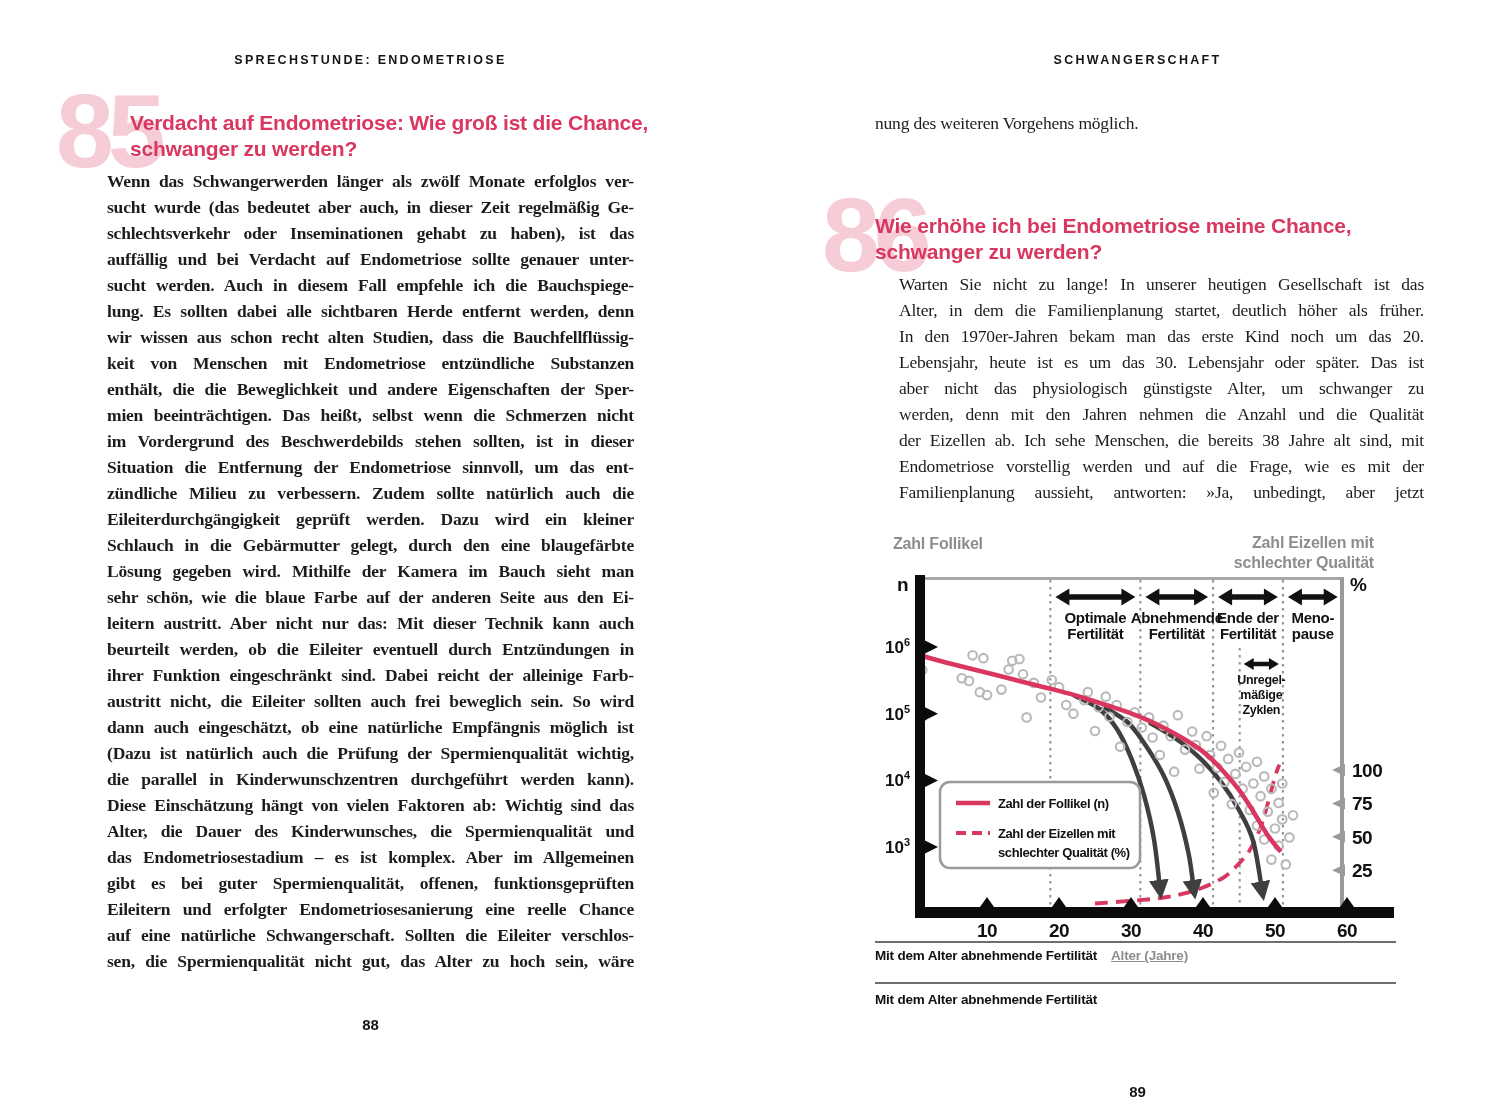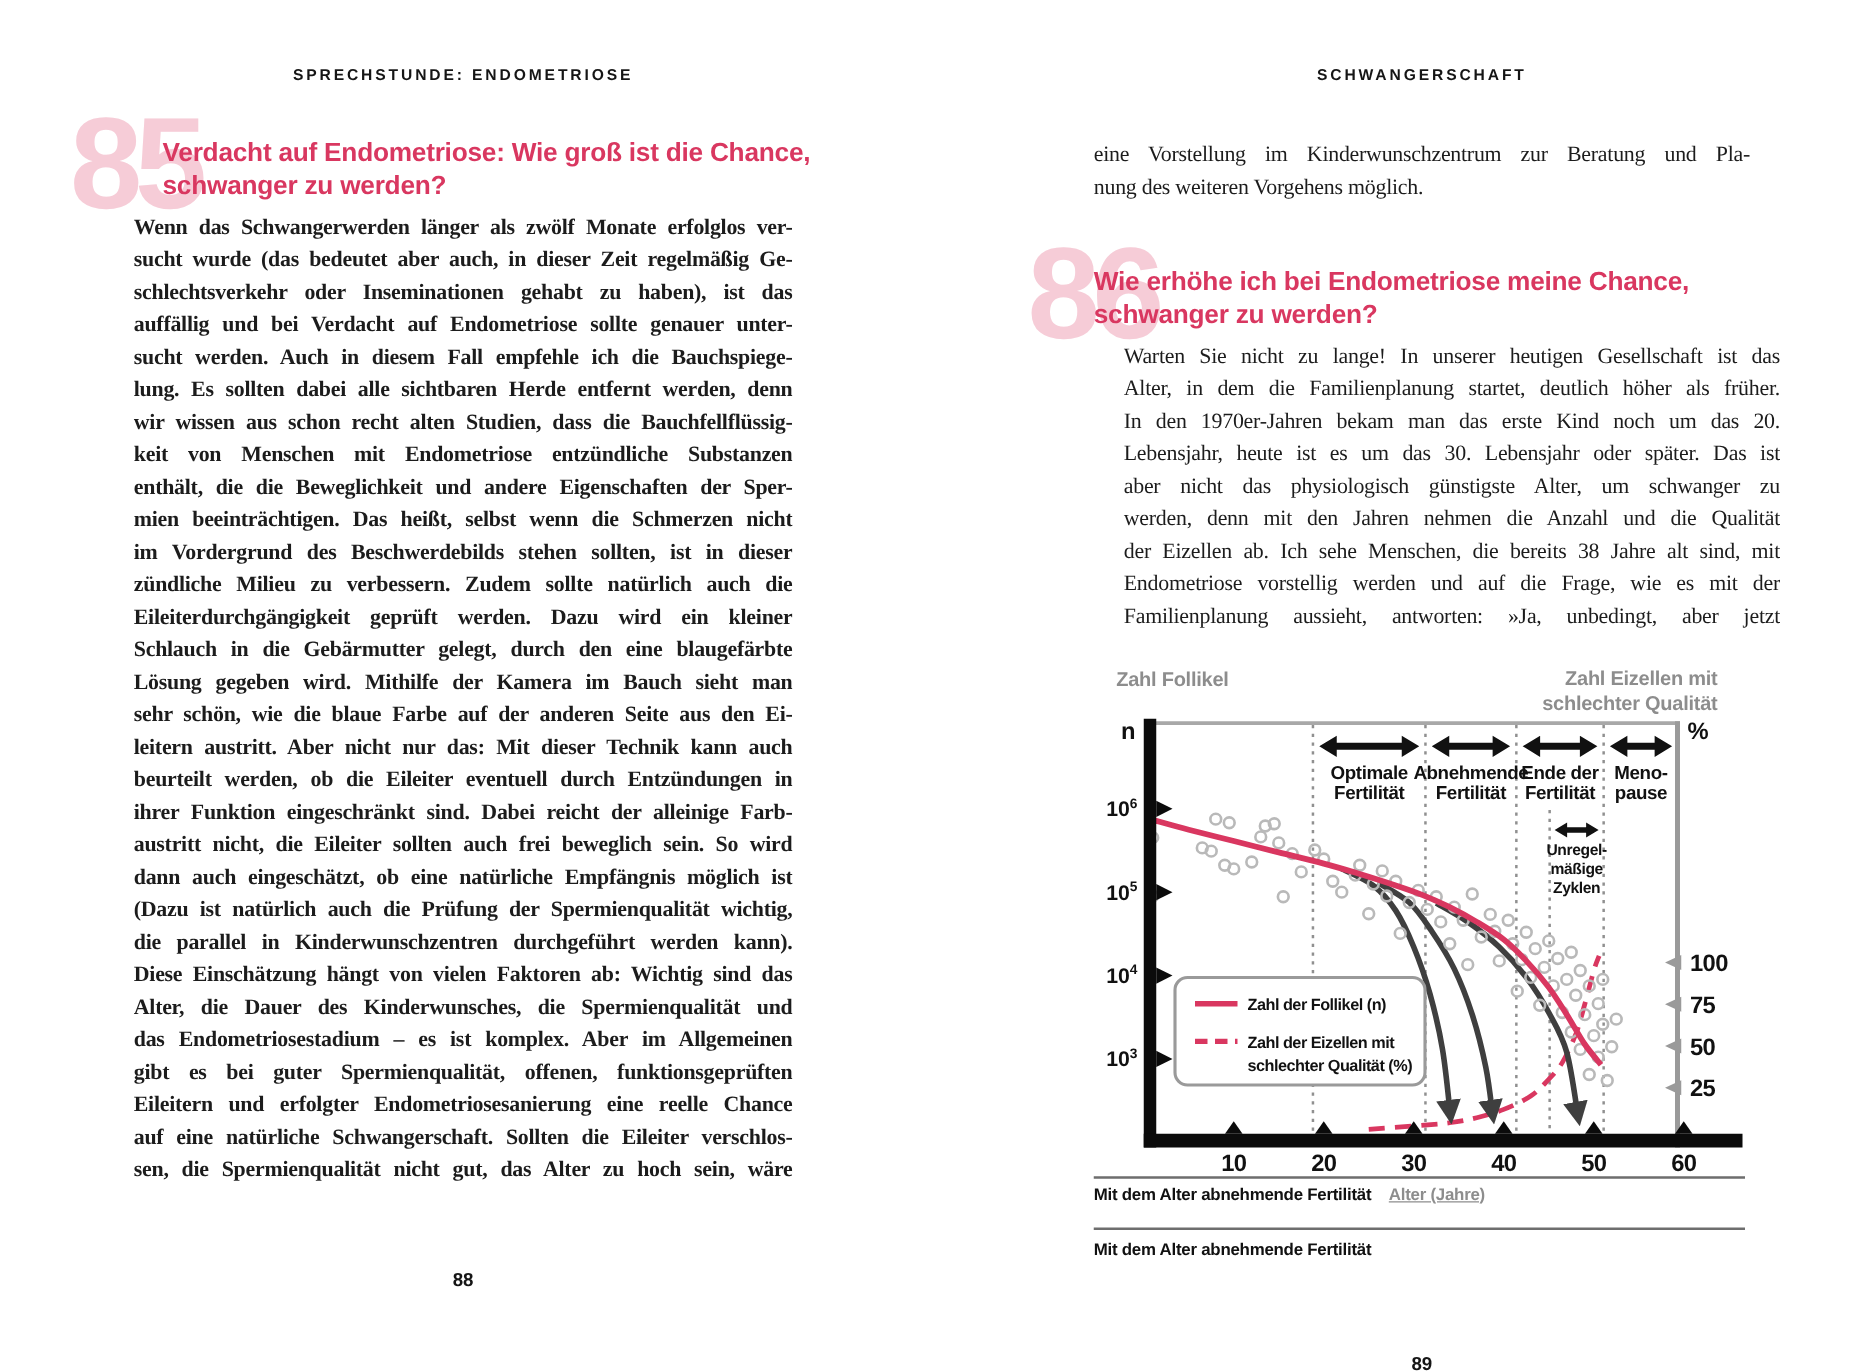--- a/index.html
+++ b/index.html
@@ -84,20 +84,21 @@
       <div class="jline">sucht wurde (das bedeutet aber auch, in dieser Zeit regelmäßig Ge-</div>
       <div class="jline">schlechtsverkehr oder Inseminationen gehabt zu haben), ist das</div>
       <div class="jline">auffällig und bei Verdacht auf Endometriose sollte genauer unter-</div>
       <div class="jline">sucht werden. Auch in diesem Fall empfehle ich die Bauchspiege-</div>
       <div class="jline">lung. Es sollten dabei alle sichtbaren Herde entfernt werden, denn</div>
       <div class="jline">wir wissen aus schon recht alten Studien, dass die Bauchfellflüssig-</div>
       <div class="jline">keit von Menschen mit Endometriose entzündliche Substanzen</div>
       <div class="jline">enthält, die die Beweglichkeit und andere Eigenschaften der Sper-</div>
       <div class="jline">mien beeinträchtigen. Das heißt, selbst wenn die Schmerzen nicht</div>
       <div class="jline">im Vordergrund des Beschwerdebilds stehen sollten, ist in dieser</div>
+      <div class="jline">Situation die Entfernung der Endometriose sinnvoll, um das ent-</div>
       <div class="jline">zündliche Milieu zu verbessern. Zudem sollte natürlich auch die</div>
       <div class="jline">Eileiterdurchgängigkeit geprüft werden. Dazu wird ein kleiner</div>
       <div class="jline">Schlauch in die Gebärmutter gelegt, durch den eine blaugefärbte</div>
       <div class="jline">Lösung gegeben wird. Mithilfe der Kamera im Bauch sieht man</div>
       <div class="jline">sehr schön, wie die blaue Farbe auf der anderen Seite aus den Ei-</div>
       <div class="jline">leitern austritt. Aber nicht nur das: Mit dieser Technik kann auch</div>
       <div class="jline">beurteilt werden, ob die Eileiter eventuell durch Entzündungen in</div>
       <div class="jline">ihrer Funktion eingeschränkt sind. Dabei reicht der alleinige Farb-</div>
       <div class="jline">austritt nicht, die Eileiter sollten auch frei beweglich sein. So wird</div>
       <div class="jline">dann auch eingeschätzt, ob eine natürliche Empfängnis möglich ist</div>
@@ -108,21 +109,20 @@
       <div class="jline">das Endometriosestadium – es ist komplex. Aber im Allgemeinen</div>
       <div class="jline">gibt es bei guter Spermienqualität, offenen, funktionsgeprüften</div>
       <div class="jline">Eileitern und erfolgter Endometriosesanierung eine reelle Chance</div>
       <div class="jline">auf eine natürliche Schwangerschaft. Sollten die Eileiter verschlos-</div>
       <div class="jline">sen, die Spermienqualität nicht gut, das Alter zu hoch sein, wäre</div>
     </div>
   <div class="pagenum pn-left">88</div>
 
   <div class="running-head rh-right sans">SCHWANGERSCHAFT</div>
   <div class="bodyblock intro-right">
-      <div class="jline">eine Vorstellung im Kinderwunschzentrum zur Beratung und Pla-</div>
       <div class="jline jlast">nung des weiteren Vorgehens möglich.</div>
     </div>
   <div class="numeral num-86">86</div>
   <div class="chapter-title title-86">
       <div>Wie erhöhe ich bei Endometriose meine Chance,</div>
       <div>schwanger zu werden?</div>
     </div>
   <div class="bodyblock body-right">
       <div class="jline">Warten Sie nicht zu lange! In unserer heutigen Gesellschaft ist das</div>
       <div class="jline">Alter, in dem die Familienplanung startet, deutlich höher als früher.</div>

